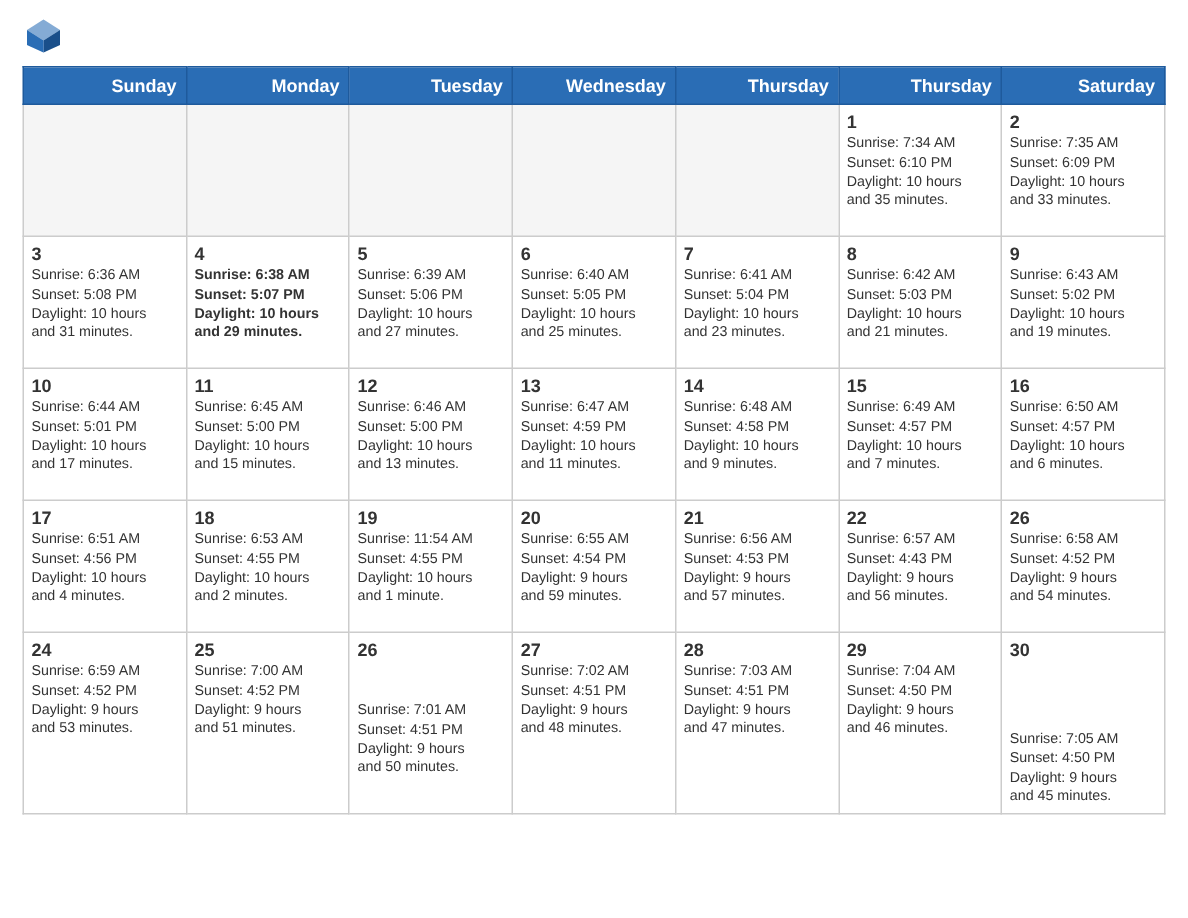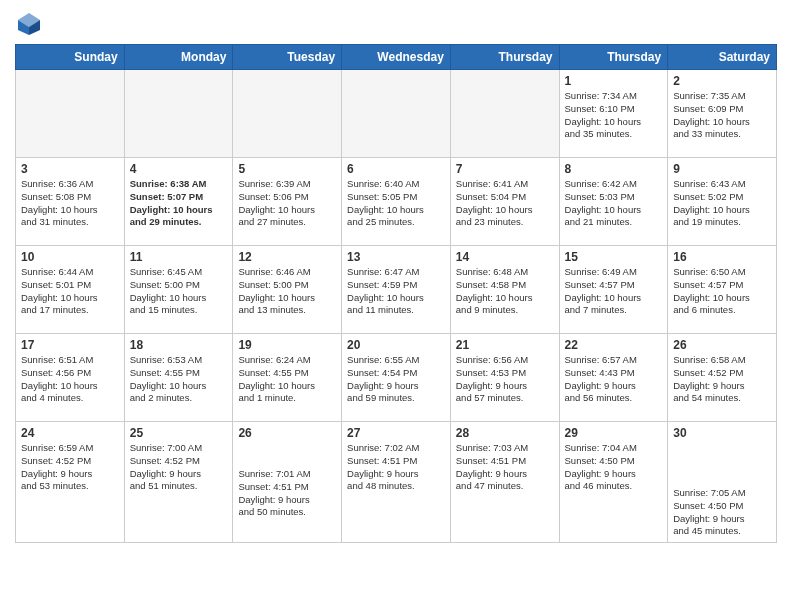--- a/index.html
+++ b/index.html
@@ -270,21 +270,21 @@
           </td>
           <td class="">
             <span class="day-num">18</span>
             <div class="day-info" style="white-space: pre-line;">Sunrise: 6:53 AM
 Sunset: 4:55 PM
 Daylight: 10 hours
 and 2 minutes.</div>
           </td>
           <td class="">
             <span class="day-num">19</span>
-            <div class="day-info" style="white-space: pre-line;">Sunrise: 6:24 AM
+            <div class="day-info" style="white-space: pre-line;">Sunrise: 11:54 AM
 Sunset: 4:55 PM
 Daylight: 10 hours
 and 1 minute.</div>
           </td>
           <td class="">
             <span class="day-num">20</span>
             <div class="day-info" style="white-space: pre-line;">Sunrise: 6:55 AM
 Sunset: 4:54 PM
 Daylight: 9 hours
 and 59 minutes.</div>

